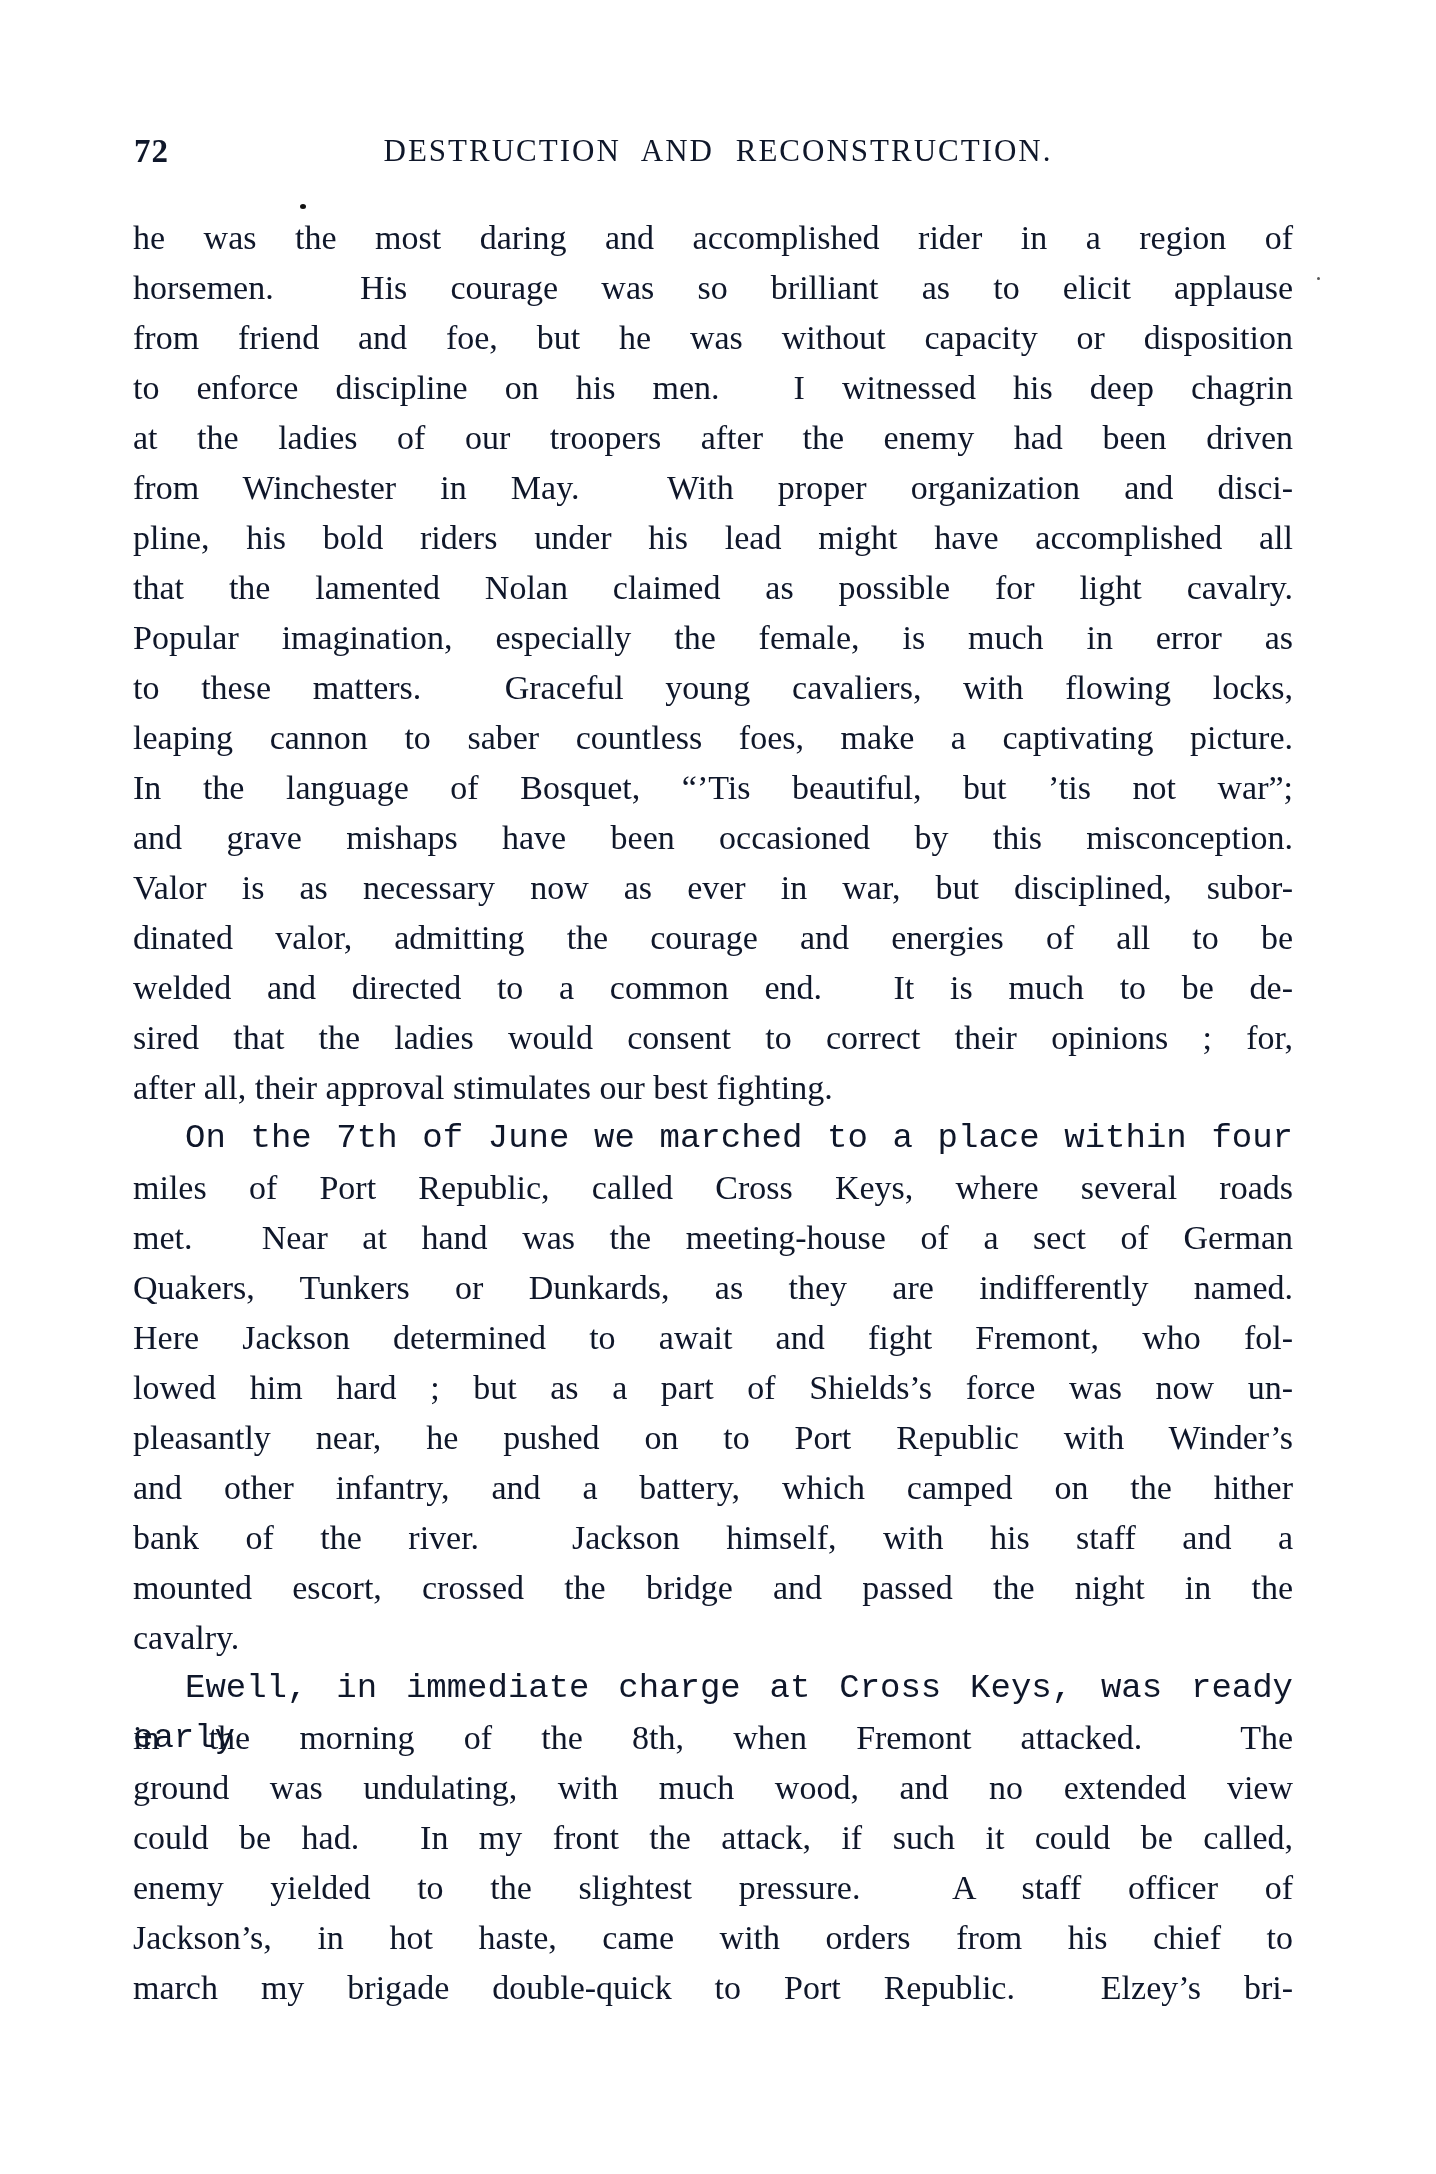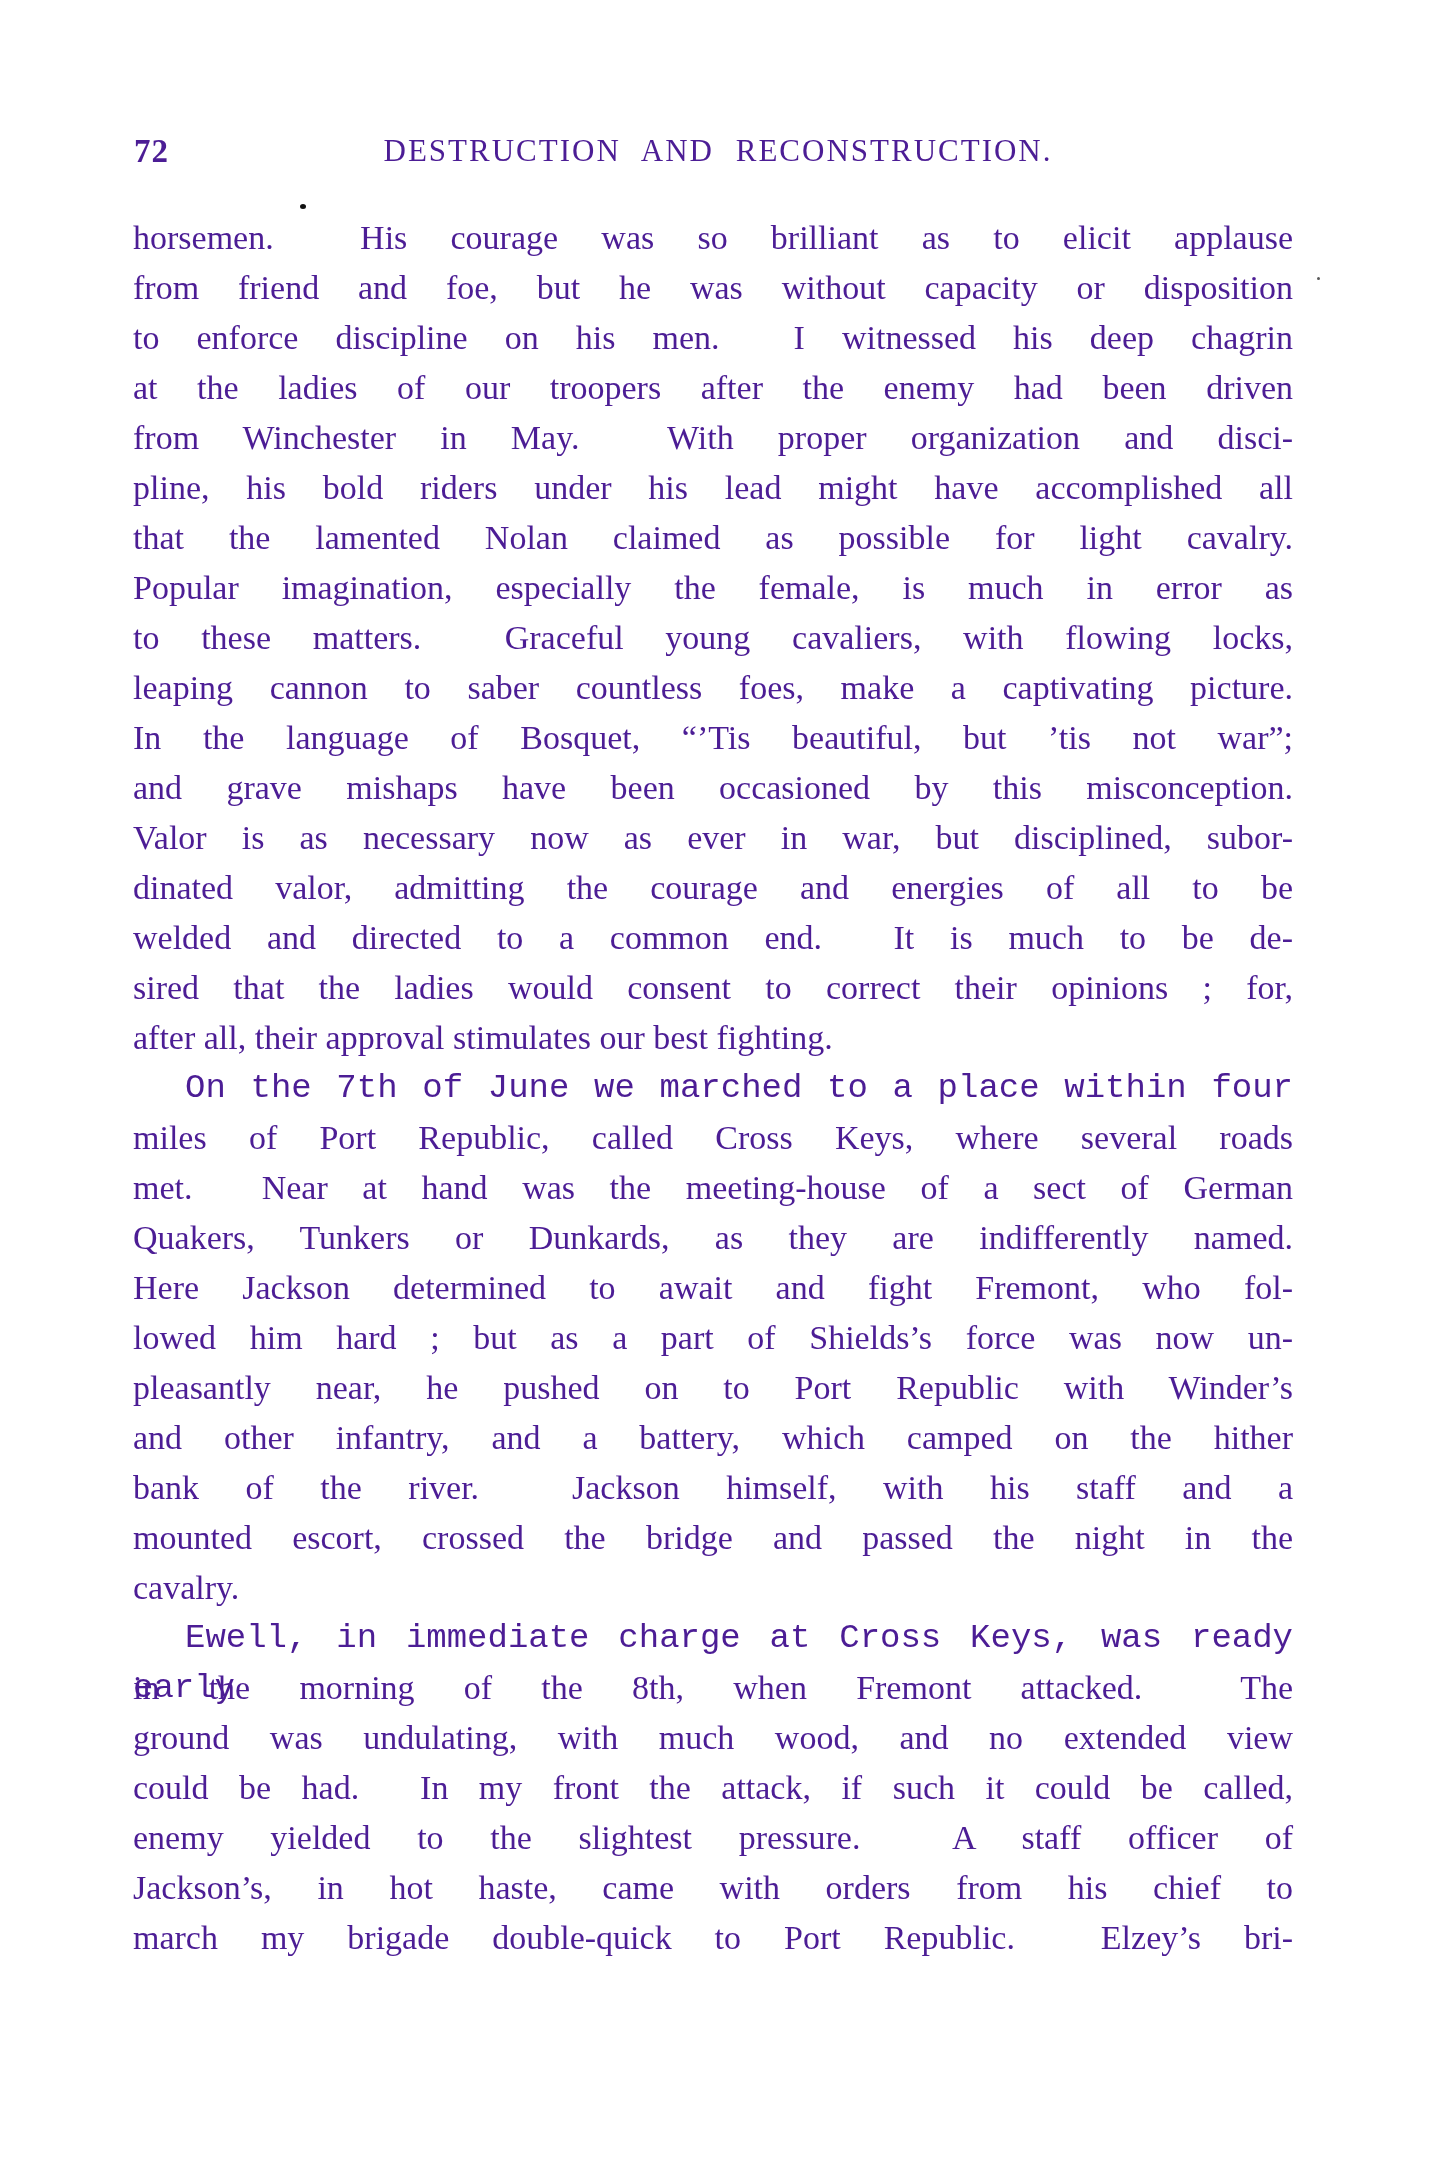--- a/index.html
+++ b/index.html
@@ -6,21 +6,21 @@
     margin: 0;
     padding: 0;
   }
   .page {
     position: relative;
     width: 1436px;
     height: 2174px;
     background: #ffffff;
     overflow: hidden;
     font-family: "Liberation Serif", serif;
-    color: #4c1d95;
+    color: #0f172a;
   }
   .running-header {
     position: absolute;
     top: 133px;
     left: 0;
     width: 1436px;
     height: 44px;
   }
   .page-number {
     position: absolute;
@@ -73,20 +73,21 @@
 </head>
 <body>
 
 <div class="page">
   <div class="running-header">
     <span class="page-number">72</span>
     <span class="running-head">DESTRUCTION AND RECONSTRUCTION.</span>
   </div>
 
   <div class="body-text">
+      <div class="line">he was the most daring and accomplished rider in a region of</div>
       <div class="line">horsemen.&nbsp; His courage was so brilliant as to elicit applause</div>
       <div class="line">from friend and foe, but he was without capacity or disposition</div>
       <div class="line">to enforce discipline on his men.&nbsp; I witnessed his deep chagrin</div>
       <div class="line">at the ladies of our troopers after the enemy had been driven</div>
       <div class="line">from Winchester in May.&nbsp; With proper organization and disci-</div>
       <div class="line">pline, his bold riders under his lead might have accomplished all</div>
       <div class="line">that the lamented Nolan claimed as possible for light cavalry.</div>
       <div class="line">Popular imagination, especially the female, is much in error as</div>
       <div class="line">to these matters.&nbsp; Graceful young cavaliers, with flowing locks,</div>
       <div class="line">leaping cannon to saber countless foes, make a captivating picture.</div>

